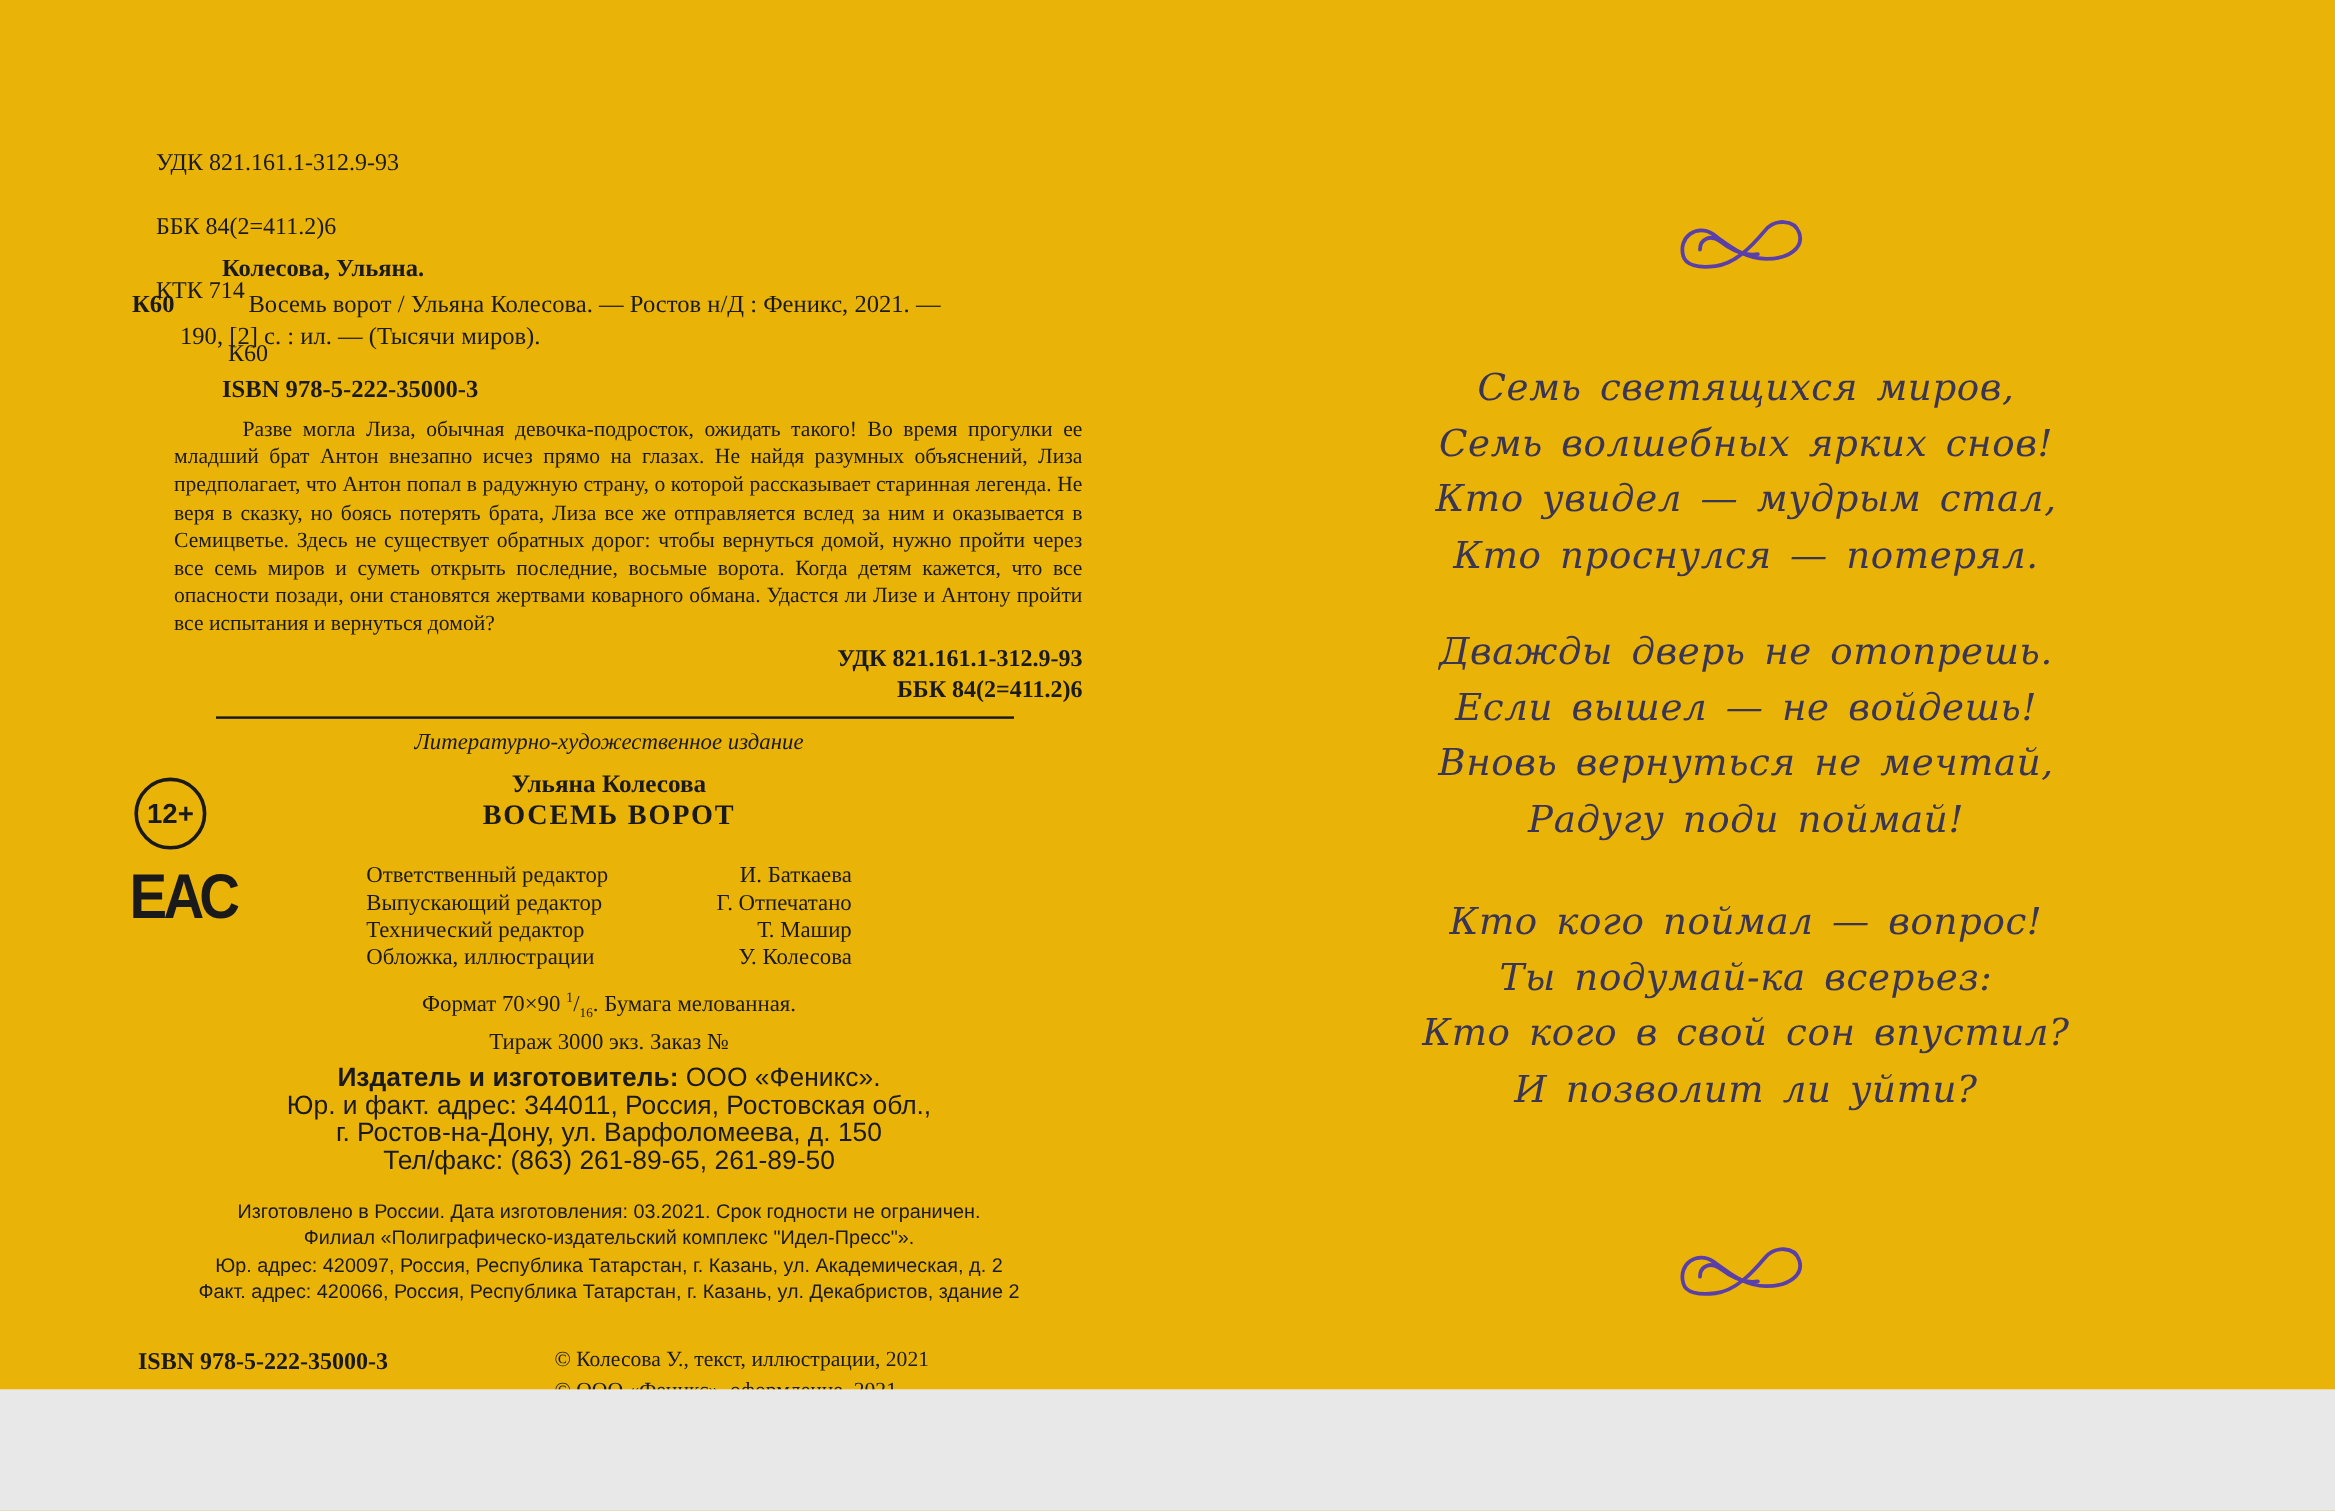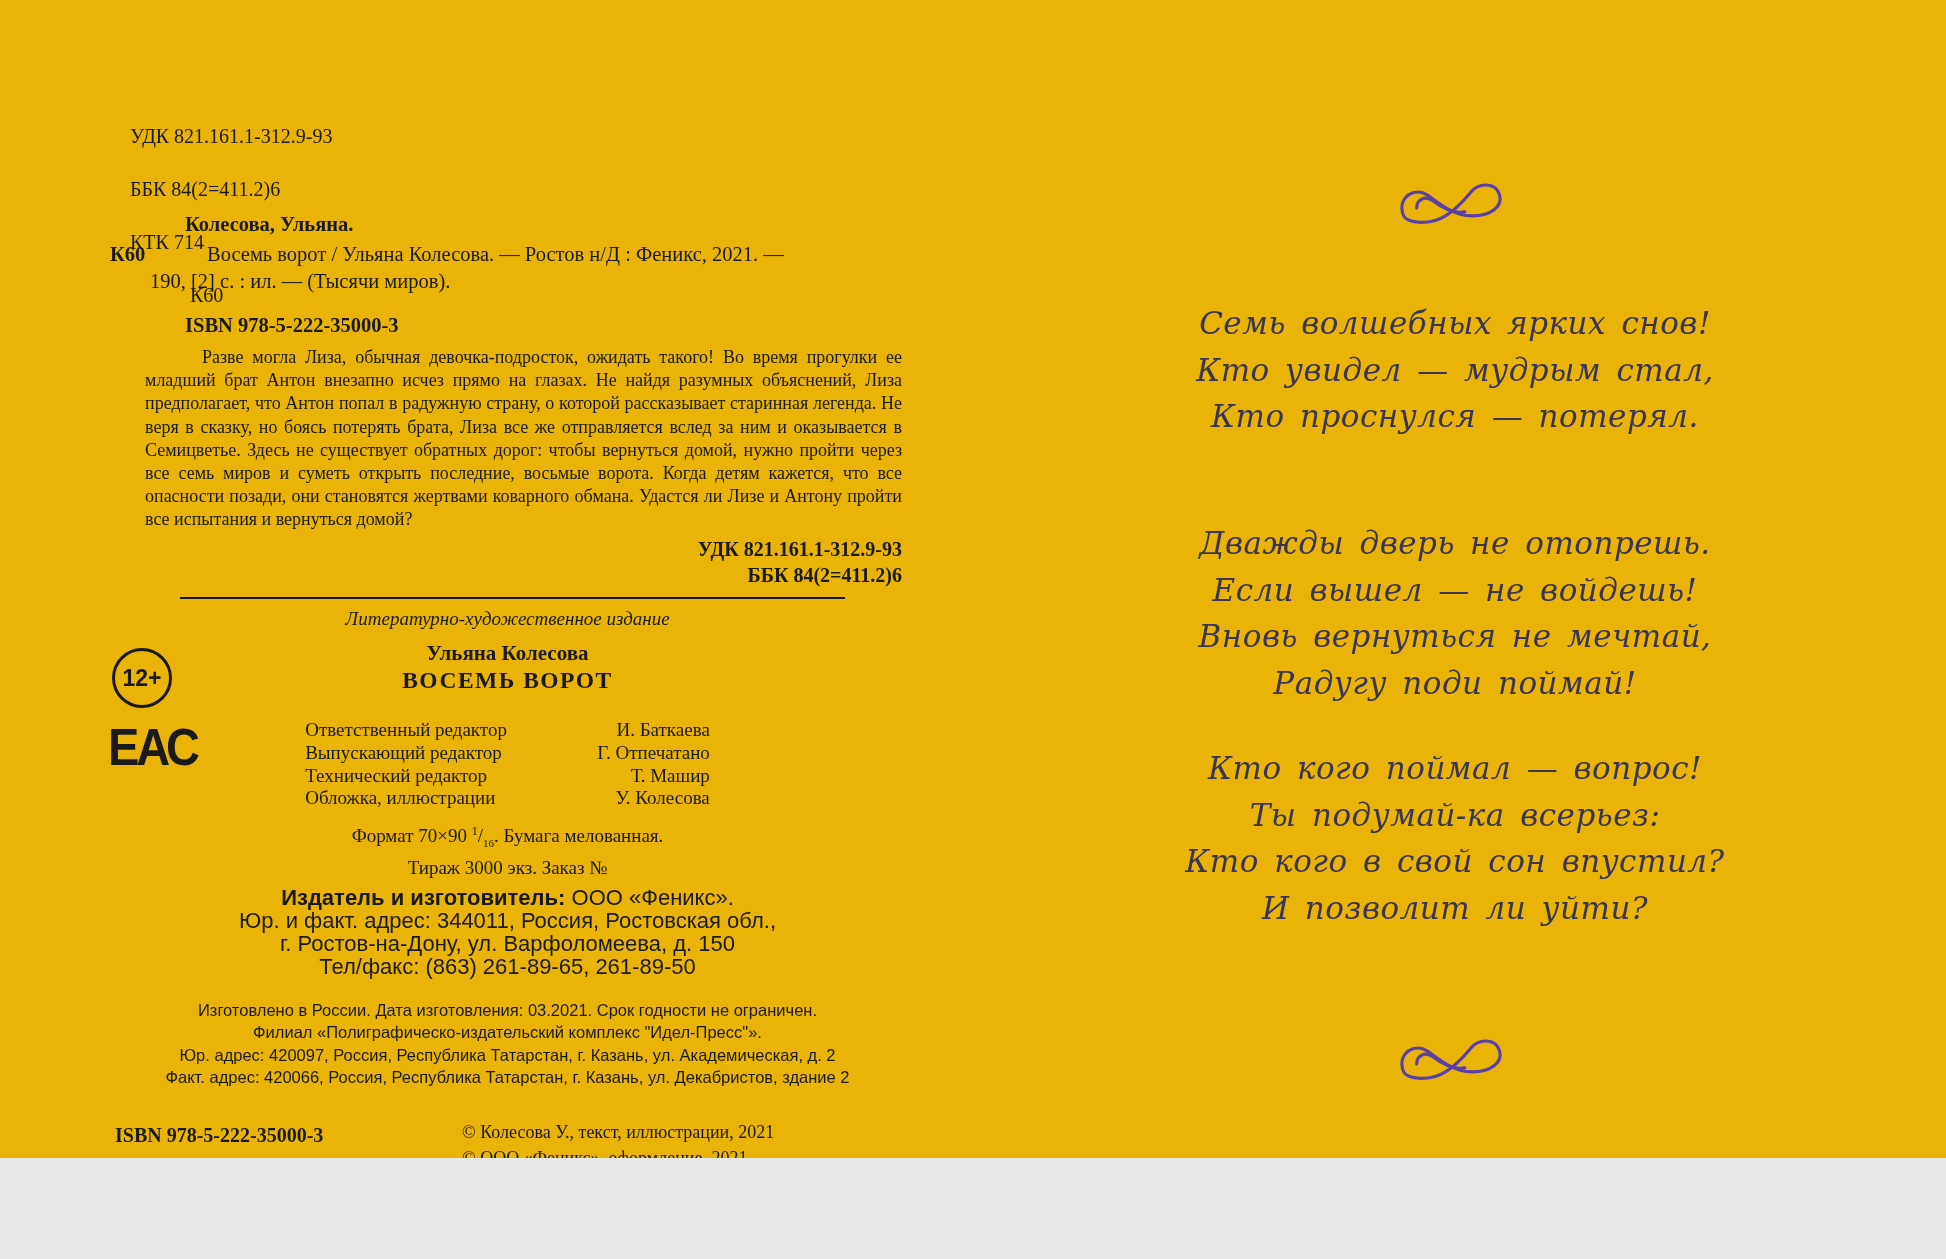--- a/index.html
+++ b/index.html
@@ -143,20 +143,21 @@
   <div class="abs ornament ornament-top">
     <svg viewBox="0 0 130 66" width="128" height="66">
       <g fill="none" stroke="#5b3fa8" stroke-width="3.2" stroke-linecap="round">
         <path d="M10,44 C5,27 22,16 35,25 C49,35 62,46 80,46 C100,46 112,36 108,24 C104,12 87,12 79,22 C68,35 54,50 37,52 C22,54 12,51 10,44" stroke="#5b3fa8"></path>
         <path d="M24,38 C24,29 33,25 41,31 C50,38 61,44 73,42" stroke="#5b3fa8"></path>
       </g>
     </svg>
   </div>
 
   <div class="abs stanza stanza-1" style="color: rgb(58, 53, 82);">
+    <div>Семь светящихся миров,</div>
     <div>Семь волшебных ярких снов!</div>
     <div>Кто увидел — мудрым стал,</div>
     <div>Кто проснулся — потерял.</div>
   </div>
 
   <div class="abs stanza stanza-2" style="color: rgb(58, 53, 82);">
     <div>Дважды дверь не отопрешь.</div>
     <div>Если вышел — не войдешь!</div>
     <div>Вновь вернуться не мечтай,</div>
     <div>Радугу поди поймай!</div>

